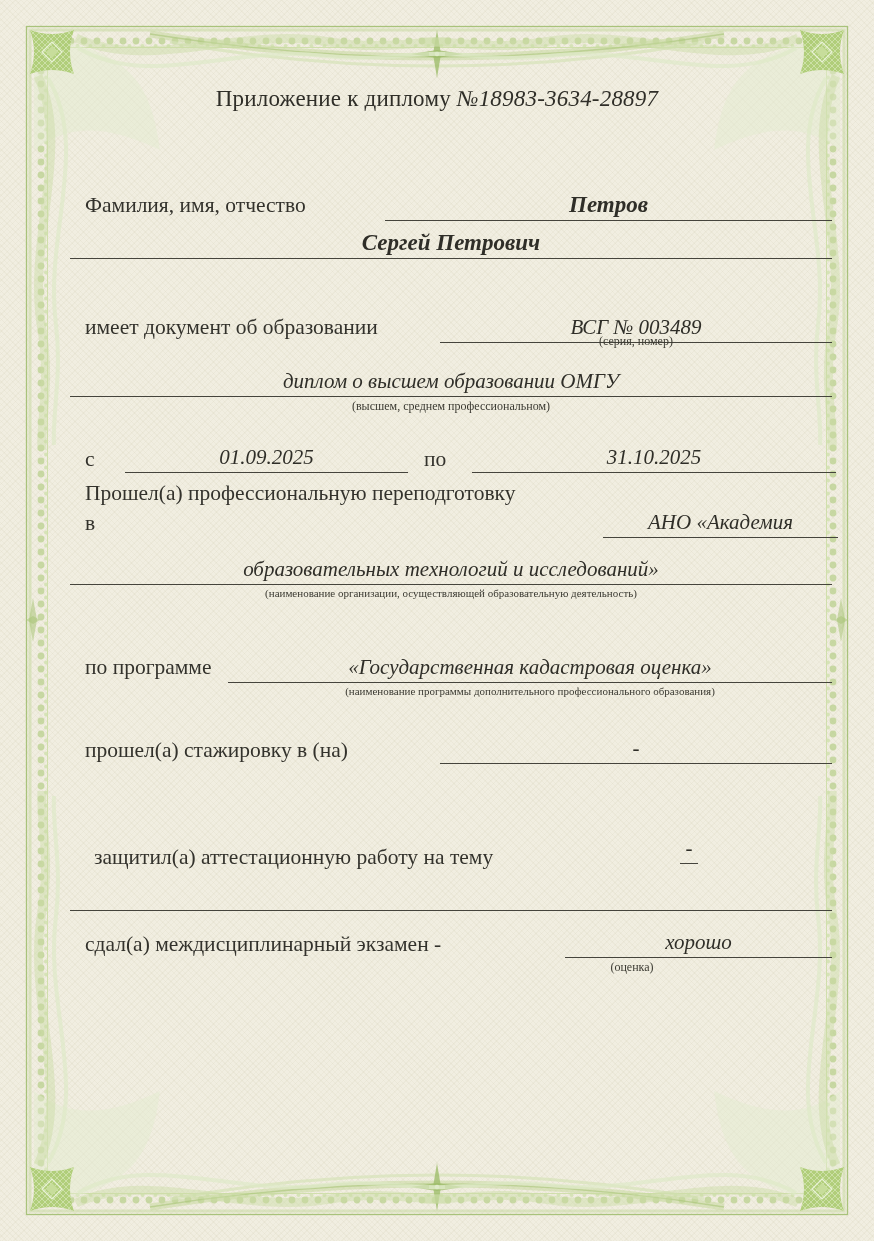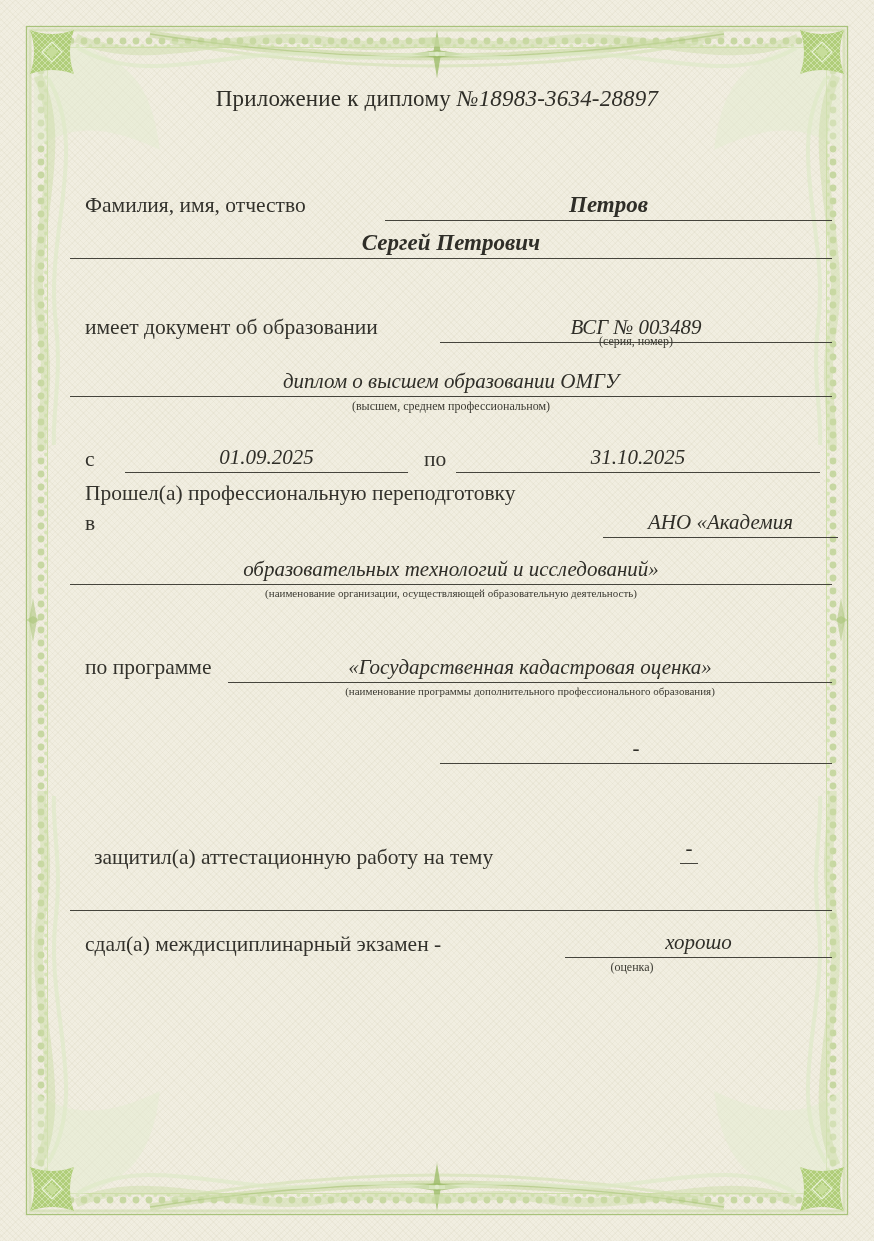--- a/index.html
+++ b/index.html
@@ -35,21 +35,21 @@
 
   .lbl-edudoc{left:85px;top:315px;}
   .seg-serial{left:440px;top:309px;width:392px;height:33px;}
   .cap-serial{left:440px;top:334px;width:392px;}
   .seg-kind{left:70px;top:361px;width:762px;height:35px;}
   .cap-kind{left:70px;top:399px;width:762px;}
 
   .lbl-from{left:85px;top:447px;}
   .seg-from{left:125px;top:439px;width:283px;height:33px;}
   .lbl-to{left:424px;top:447px;}
-  .seg-to{left:456px;top:439px;width:364px;height:33px;}
+  .seg-to{left:472px;top:439px;width:364px;height:33px;}
 
   .lbl-retrain{left:85px;top:481px;}
   .lbl-in{left:85px;top:511px;}
   .seg-org1{left:603px;top:504px;width:235px;height:33px;}
   .seg-org2{left:70px;top:549px;width:762px;height:35px;}
   .cap-org{left:70px;top:587px;width:762px;}
 
   .lbl-program{left:85px;top:655px;}
   .seg-program{left:228px;top:648px;width:604px;height:34px;}
   .cap-program{left:228px;top:685px;width:604px;}
@@ -744,20 +744,21 @@
       <span class="val">образовательных технологий и исследований»</span>
     </div>
     <div class="cap cap-small cap-org">(наименование организации, осуществляющей образовательную деятельность)</div>
 
     <div class="lbl lbl-program">по программе</div>
     <div class="seg seg-program">
       <span class="val">«Государственная кадастровая оценка»</span>
     </div>
     <div class="cap cap-small cap-program">(наименование программы дополнительного профессионального образования)</div>
 
+    <div class="lbl lbl-intern">прошел(а) стажировку в (на)</div>
     <div class="seg seg-intern">
       <span class="val">-</span>
     </div>
 
     <div class="lbl lbl-thesis">защитил(а) аттестационную работу на тему</div>
     <div class="seg seg-thesis">
       <span class="val">-</span>
     </div>
     <div class="plainline line-thesis"></div>
 

